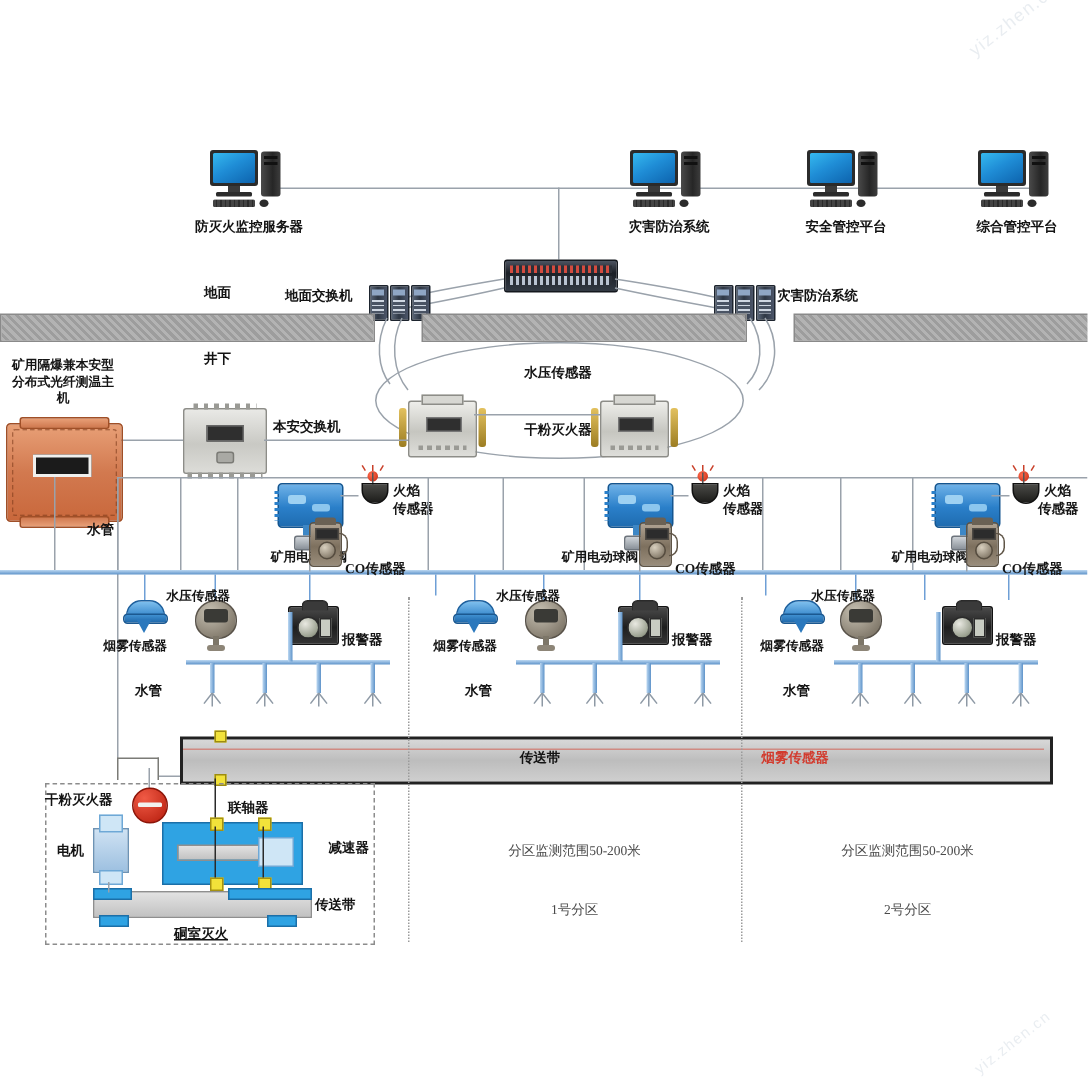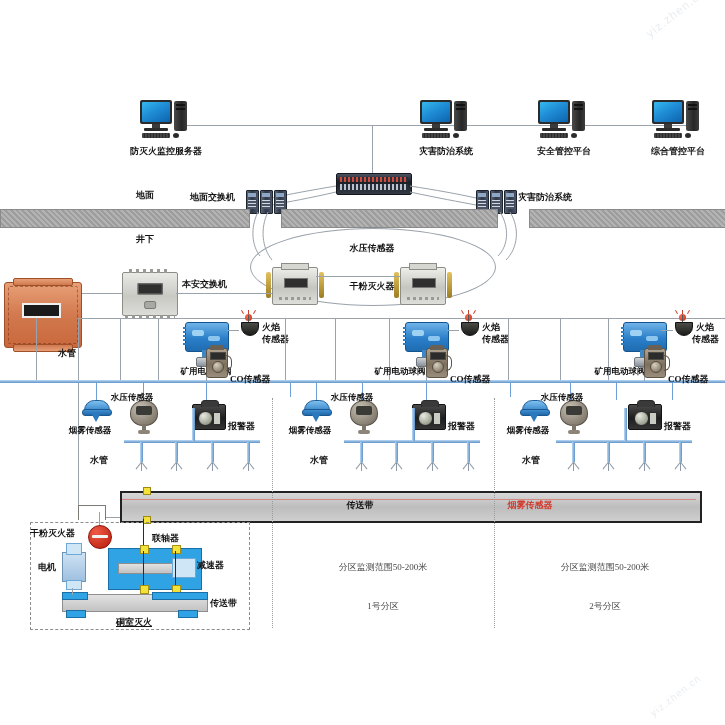--- a/index.html
+++ b/index.html
@@ -302,20 +302,21 @@
   <div class="lbl" style="left:182px;top:279px;">本安交换机</div>
   <div class="hline" style="left:176px;top:293px;width:96px;"></div>
   <div class="hline" style="left:78px;top:293px;width:44px;"></div>
 
   <div class="hostbox" style="left:4px;top:282px;">
     <div class="cap"></div>
       <div class="capb"></div>
       <div class="rivets"></div>
       <div class="win"></div>
   </div>
+  <div class="lbl multi" style="left:6px;top:238px;width:72px;font-size:8.5px;line-height:11px;">矿用隔爆兼本安型分布式光纤测温主机</div>
 
   <div class="hline" style="left:78px;top:318px;width:647px;"></div>
   <div class="vline" style="left:78px;top:318px;height:200px;"></div>
   <div class="hline" style="left:78px;top:517px;width:68px;"></div>
 
   <div class="pipe-h" style="left:0px;top:380px;width:725px;"></div>
   <div class="lbl" style="left:58px;top:348px;">水管</div>
 
   <div class="vline" style="left:36px;top:318px;height:62px;"></div>
   <div class="vline" style="left:78px;top:318px;height:62px;"></div>
@@ -604,21 +605,21 @@
   <div class="lbl" style="left:30px;top:528px;">干粉灭火器</div>
 
   <div class="motor" style="left:62px;top:552px;"></div>
   <div class="machlite" style="left:66px;top:543px;width:14px;height:10px;"></div>
   <div class="machlite" style="left:66px;top:580px;width:14px;height:8px;"></div>
   <div class="lbl" style="left:38px;top:562px;">电机</div>
 
   <div class="mach" style="left:108px;top:548px;width:92px;height:40px;"></div>
   <div class="machgrey" style="left:118px;top:563px;width:60px;height:9px;"></div>
   <div class="machlite" style="left:172px;top:558px;width:22px;height:18px;"></div>
-  <div class="lbl" style="left:197px;top:560px;text-align:right;">减速器</div>
+  <div class="lbl" style="left:219px;top:560px;text-align:right;">减速器</div>
 
   <div class="coupler" style="left:140px;top:545px;"></div>
   <div class="coupler" style="left:172px;top:545px;"></div>
   <div class="coupler" style="left:140px;top:585px;"></div>
   <div class="coupler" style="left:172px;top:585px;"></div>
   <div class="lbl" style="left:152px;top:533px;">联轴器</div>
 
   <div class="vline" style="left:143px;top:519px;height:26px;background:#2a2a2a;"></div>
   <div class="vline" style="left:143px;top:551px;height:34px;background:#2a2a2a;"></div>
   <div class="vline" style="left:175px;top:551px;height:34px;background:#2a2a2a;"></div>

